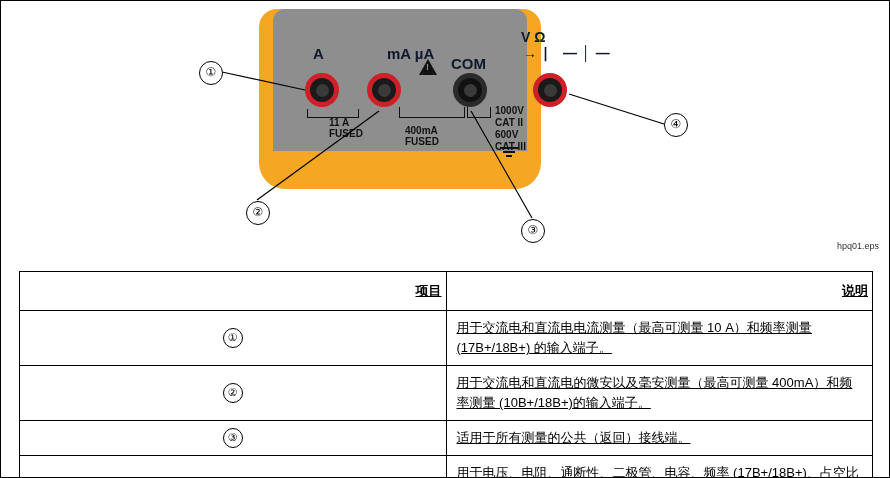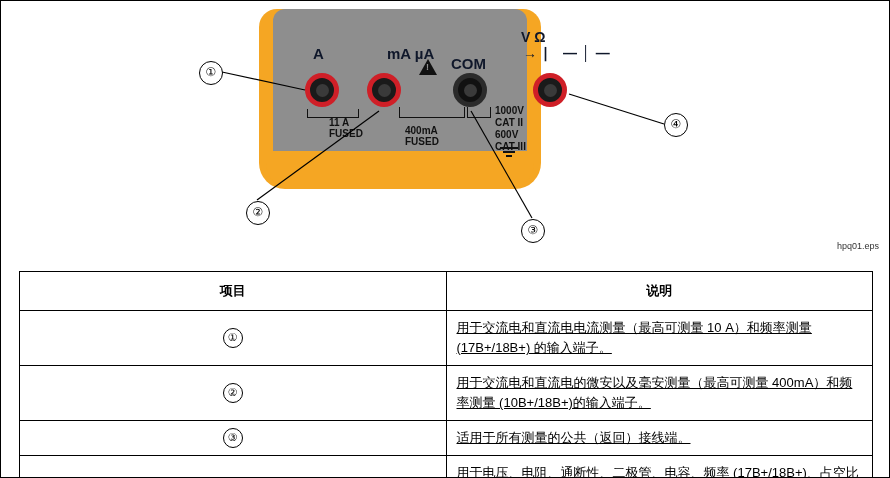--- a/index.html
+++ b/index.html
@@ -211,24 +211,25 @@
     width: 100%;
     border-collapse: collapse;
     table-layout: fixed;
   }
   table.spec th, table.spec td {
     border: 1px solid #000;
     font-size: 13px;
     vertical-align: middle;
   }
   table.spec th {
-    text-align: center;
+    text-align: right;
     font-weight: bold;
     padding: 6px 4px;
     height: 26px;
+    text-decoration: underline;
   }
   table.spec td.num {
     text-align: center;
     width: 78px;
     padding: 4px;
   }
   table.spec td.desc {
     text-align: left;
     padding: 7px 10px;
     line-height: 20px;

